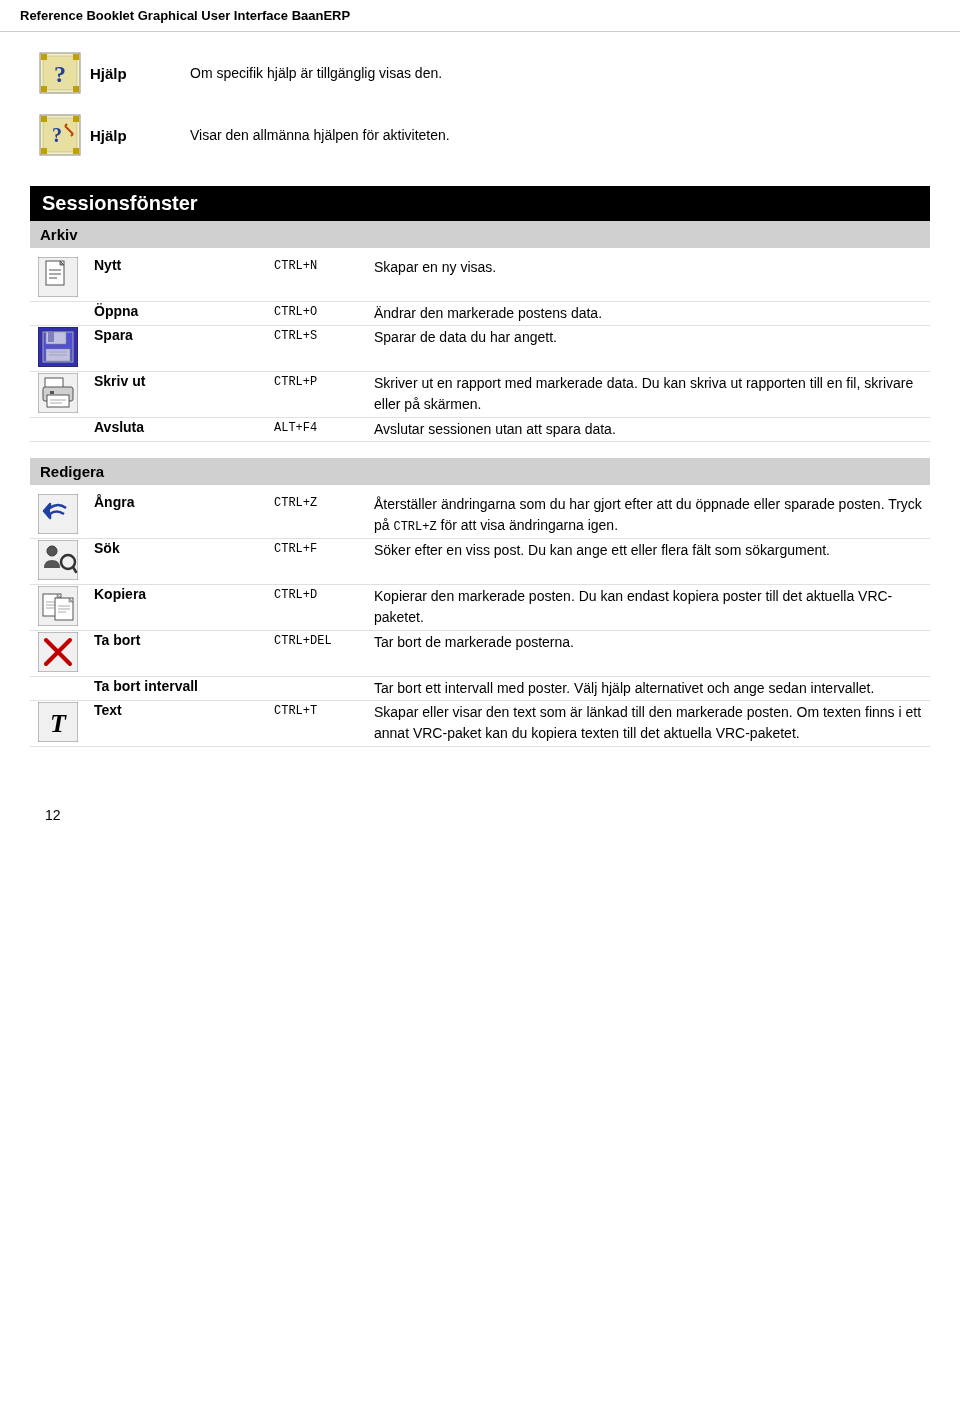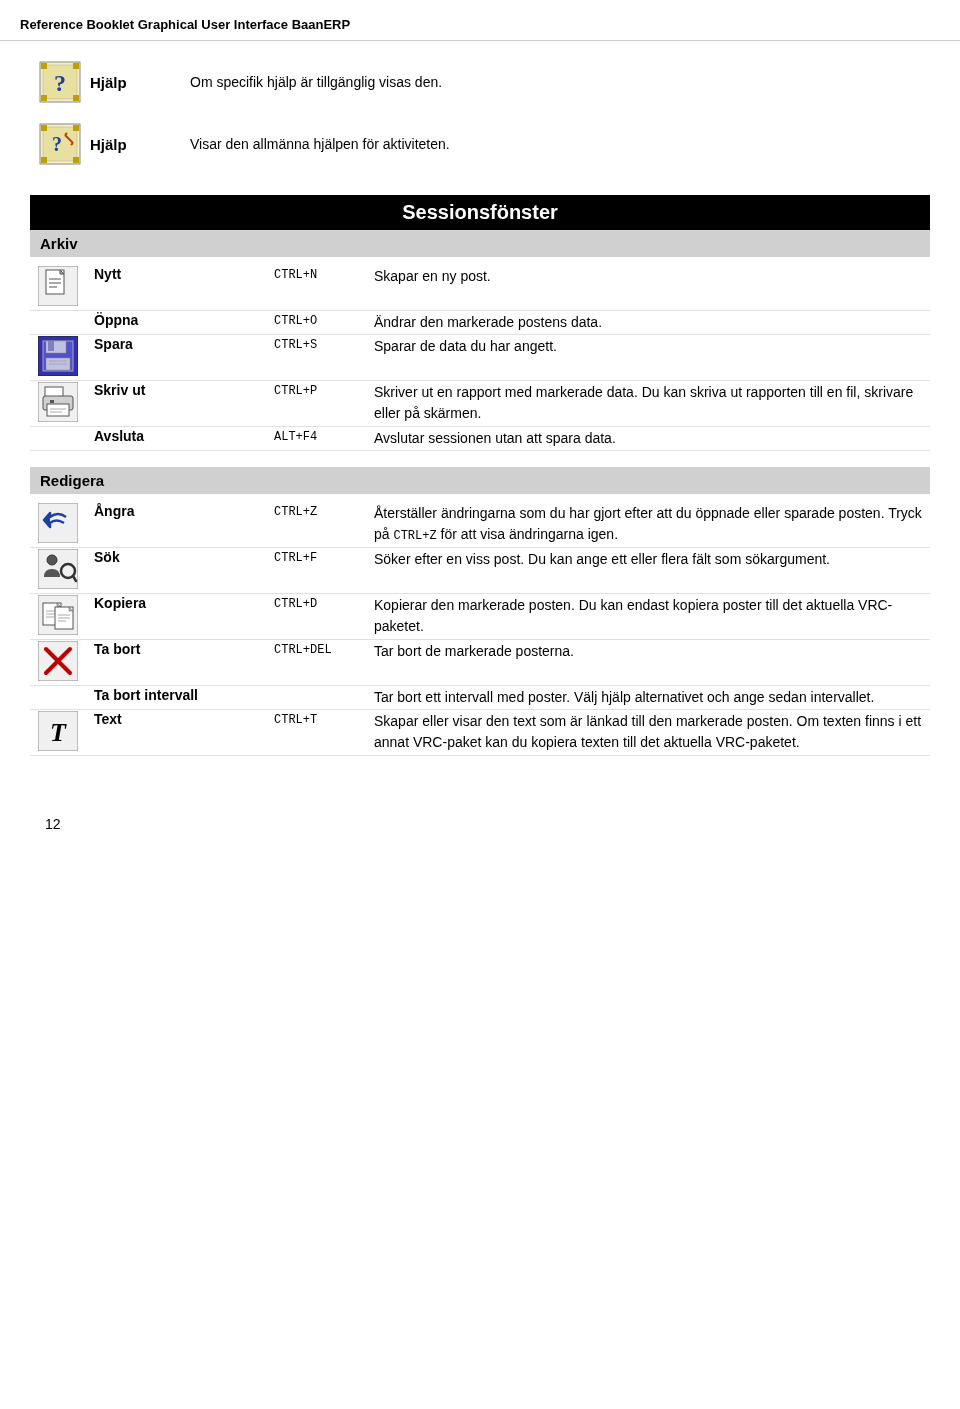--- a/index.html
+++ b/index.html
@@ -12,41 +12,39 @@
       min-height: 1409px;
       padding: 0;
     }
 
     .page-header {
       font-size: 13px;
       font-weight: bold;
       padding: 8px 20px;
       border-bottom: 1px solid #ccc;
       background: #fff;
-      margin-top: 9px;
     }
 
     .page-content {
       padding: 20px 30px 40px 30px;
     }
 
     
     .help-section {
       margin-bottom: 30px;
     }
 
     
     .section-header {
       background: #000;
       color: #fff;
       font-size: 20px;
       font-weight: bold;
       padding: 6px 12px;
       margin-bottom: 0;
-      text-align: center;
     }
 
     .subsection-header {
       background: #d0d0d0;
       font-size: 15px;
       font-weight: bold;
       padding: 5px 10px;
       margin-bottom: 8px;
     }
 
@@ -191,21 +189,21 @@
 
             <rect x="8" y="4" width="18" height="24" fill="white" stroke="#555" stroke-width="1"></rect>
             <polygon points="22,4 26,8 22,8" fill="#aaa" stroke="#555" stroke-width="1"></polygon>
             <line x1="11" y1="13" x2="23" y2="13" stroke="#555" stroke-width="1"></line>
             <line x1="11" y1="17" x2="23" y2="17" stroke="#555" stroke-width="1"></line>
             <line x1="11" y1="21" x2="19" y2="21" stroke="#555" stroke-width="1"></line>
           </svg>
         </td>
         <td class="col-label">Nytt</td>
         <td class="col-shortcut"><code>CTRL+N</code></td>
-        <td class="col-desc">Skapar en ny post.</td>
+        <td class="col-desc">Skapar en ny visas.</td>
       </tr>
 
       <tr>
         <td class="col-icon"></td>
         <td class="col-label">Öppna</td>
         <td class="col-shortcut"><code>CTRL+O</code></td>
         <td class="col-desc">Ändrar den markerade postens data.</td>
       </tr>
 
 

